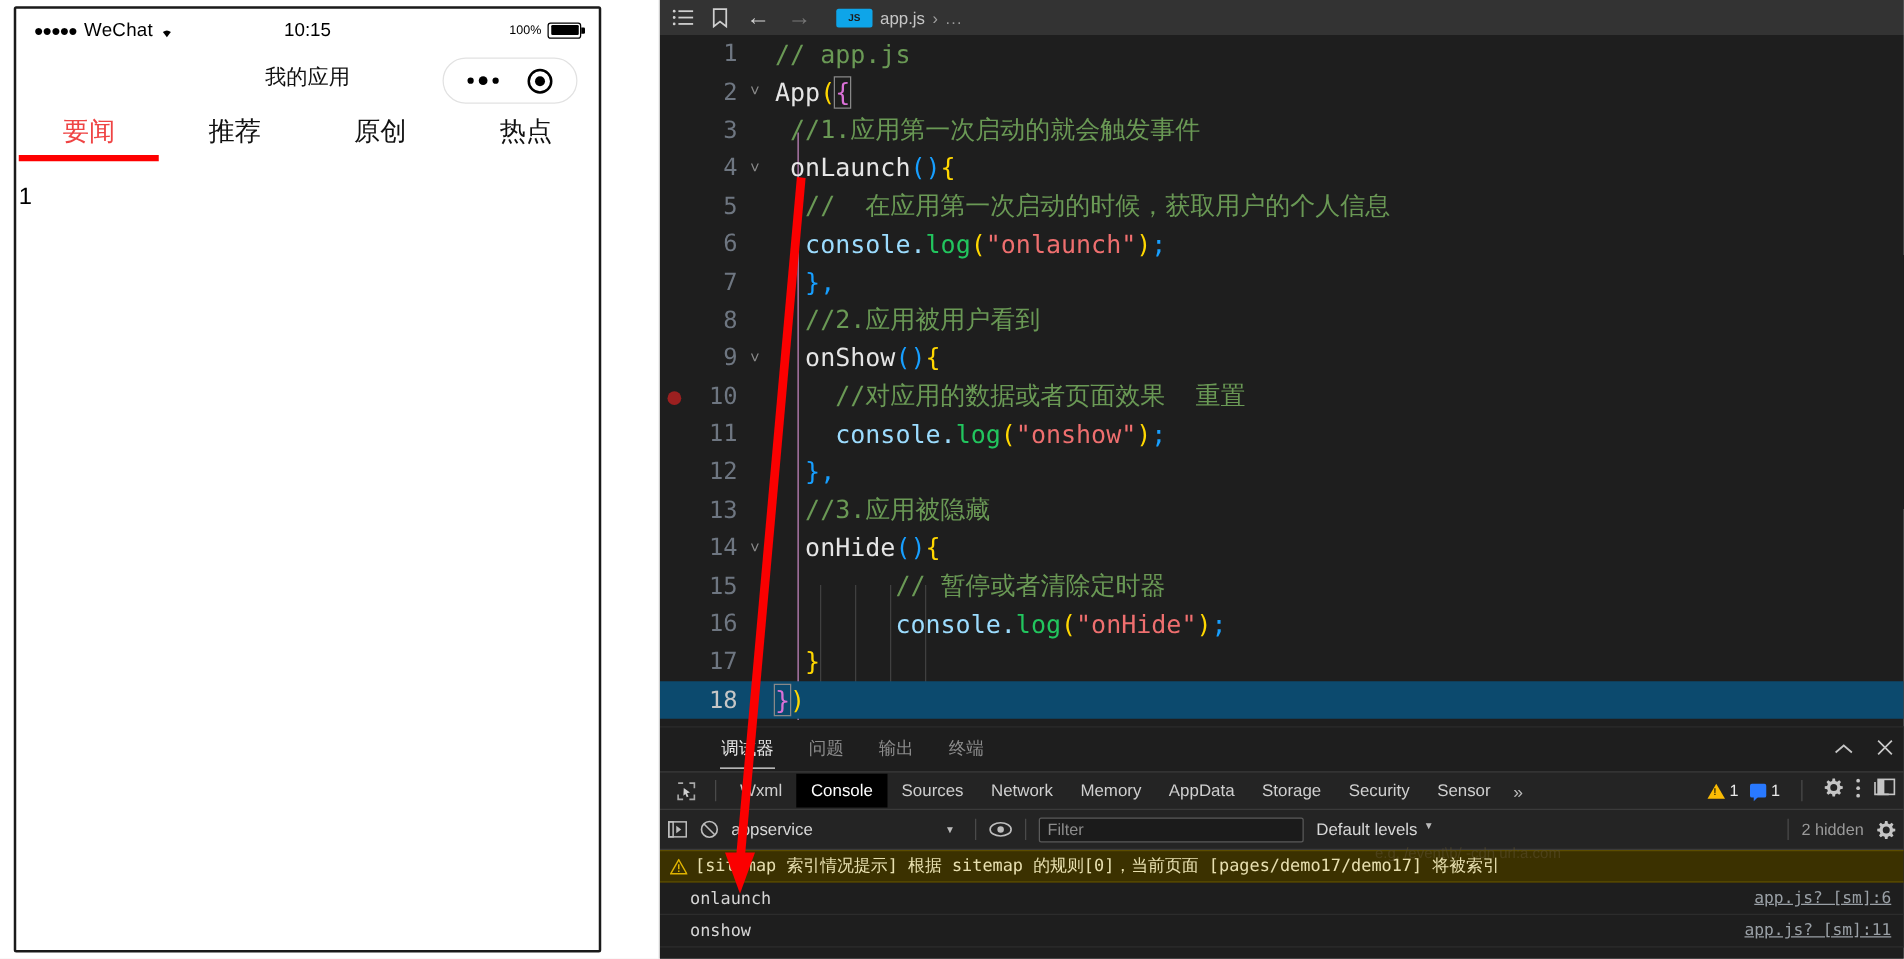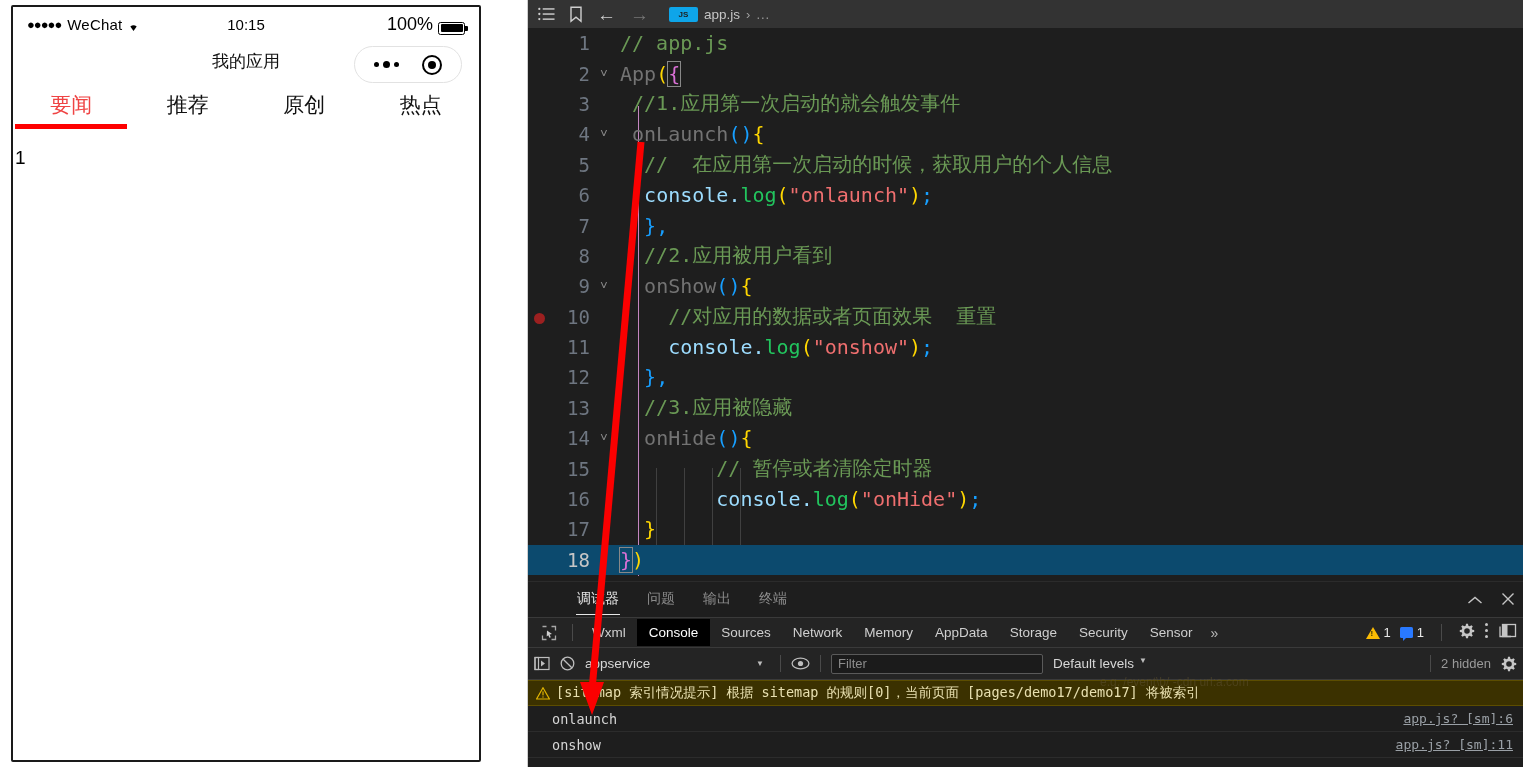--- a/index.html
+++ b/index.html
@@ -33,22 +33,22 @@
   }
   .sb-left { display: flex; align-items: center; gap: 3px; font-size: 15px; letter-spacing: .2px;}
   .sb-dots { letter-spacing: -1px; font-size: 13px; }
   .sb-carrier { margin-left: 3px; }
   .wifi-ico { margin-left: 1px; display:inline-block; transform: translateY(2px); }
   .sb-center {
     position: absolute; left: 0; right: 0; text-align: center;
     font-size: 15px; pointer-events: none;
   }
   .sb-right {
-    margin-left: auto; display: flex; align-items: flex-end; gap: 5px;
-    font-size: 18px;
+    margin-left: auto; display: flex; align-items: center; gap: 5px;
+    font-size: 10px;
   }
   .battery {
     width: 27px; height: 13px; border: 1.6px solid #000; border-radius: 2.5px;
     position: relative; display: inline-block;
   }
   .battery::after {
     content:''; position: absolute; right: -4px; top: 3.5px;
     width: 2.6px; height: 5px; background: #000; border-radius: 0 1px 1px 0;
   }
   .battery i { position:absolute; left:1.5px; top:1.5px; bottom:1.5px; right:1.5px; background:#000; border-radius:1px; display:block;}
@@ -144,21 +144,21 @@
   }
   .code-line.current .lnum { color: #c6c6c6; }
   .fold {
     width: 24px; flex: 0 0 24px; text-align: center; color: #8a8a8a;
     font-size: 13px;
   }
   .ctext { padding-left: 4px; }
 
   
   .t-com  { color: #6A9955; }
-  .t-fn   { color: #737373; }
+  .t-fn   { color: #e5e5e5; }
   .t-obj  { color: #9CDCFE; }
   .t-prop { color: #22c55e; }
   .t-str  { color: #ef6f6f; }
   .t-p1   { color: #ffd700; }
   .t-p2   { color: #da70d6; }
   .t-p3   { color: #179fff; }
   .t-punc { color: #179fff; }
   .t-brace-box { outline: 1px solid #888; }
 
   .indent-guides { position: absolute; top: 0; left: 0; height: 100%; pointer-events: none;}

